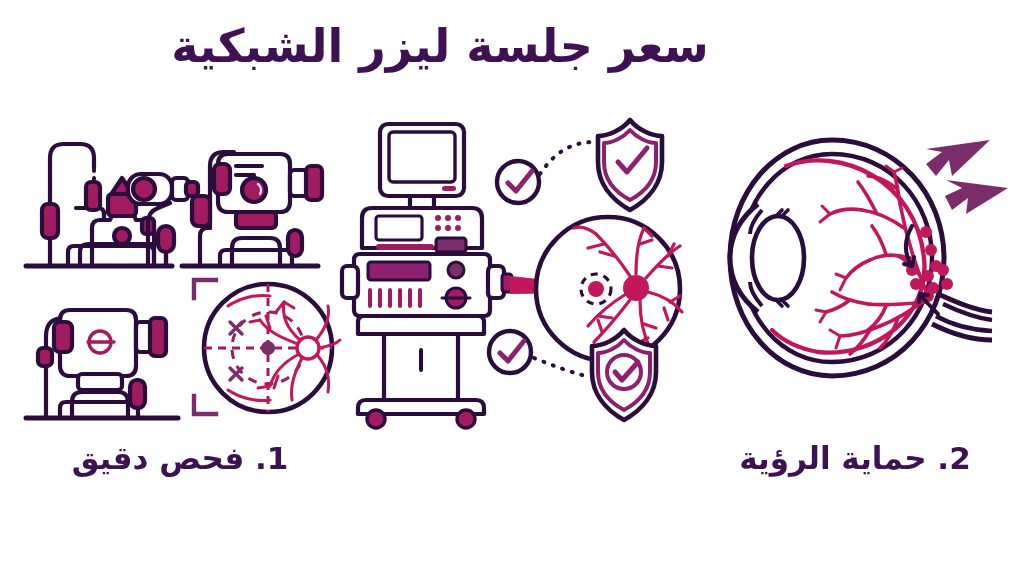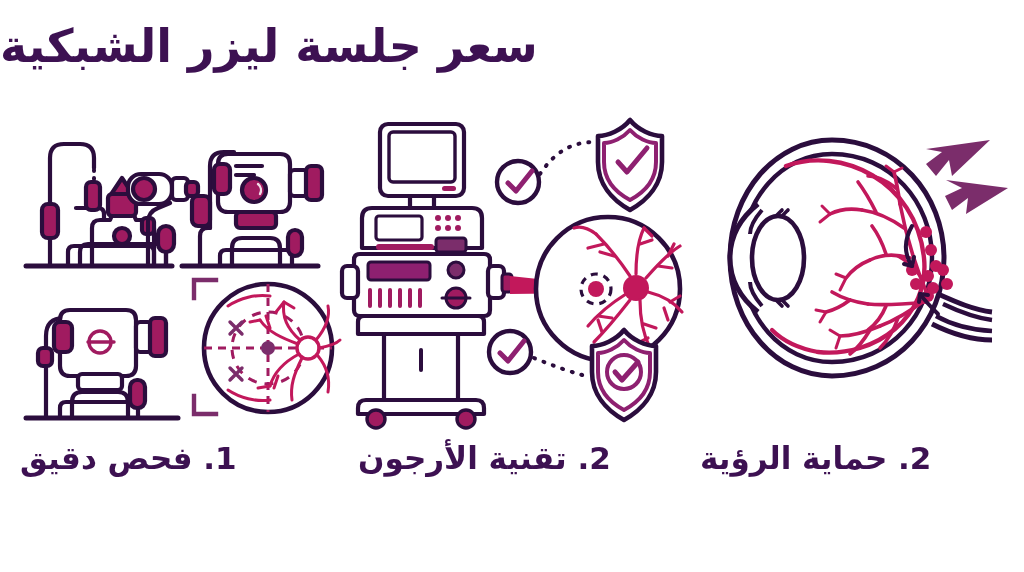--- a/index.html
+++ b/index.html
@@ -18,41 +18,41 @@
     position: relative;
     width: 1024px;
     height: 572px;
     background: #ffffff;
   }
   .title {
     position: absolute;
     top: 18px;
     left: 0;
     width: 880px;
-    text-align: left;
+    text-align: center;
     font-size: 46px;
     font-weight: bold;
     color: #3d1152;
     direction: rtl;
     letter-spacing: 0px;
     line-height: 1.25;
   }
   .panel {
     position: absolute;
     top: 118px;
     height: 310px;
   }
   #panel-1 { left: 20px;  width: 320px; }
   #panel-2 { left: 358px; width: 330px; }
   #panel-3 { left: 700px; width: 310px; }
 
   .caption {
     position: absolute;
     top: 440px;
-    text-align: left;
+    text-align: center;
     font-size: 31px;
     font-weight: bold;
     color: #3d1152;
     direction: rtl;
     white-space: nowrap;
   }
   #caption-1 { left: 20px;  width: 320px; }
   #caption-2 { left: 358px; width: 330px; }
   #caption-3 { left: 700px; width: 310px; }
 
@@ -410,17 +410,16 @@
         <path d="M290 22 L252 58 L249 42 L236 58 L226 46 L242 34 L226 31 Z"></path>
       </g>
       <g fill="#7b2d6b" stroke="none">
         <path d="M308 70 L266 96 L268 80 L252 92 L245 78 L262 70 L246 62 Z"></path>
       </g>
     </svg>
   </div>
 
   <div class="caption" id="caption-1">1. فحص دقيق</div>
 
-  <div class="caption" id="caption-2">2. تقنية الأرجون</div>
 
   <div class="caption" id="caption-3">2. حماية الرؤية</div>
 
 </div>
 
 </body></html>

